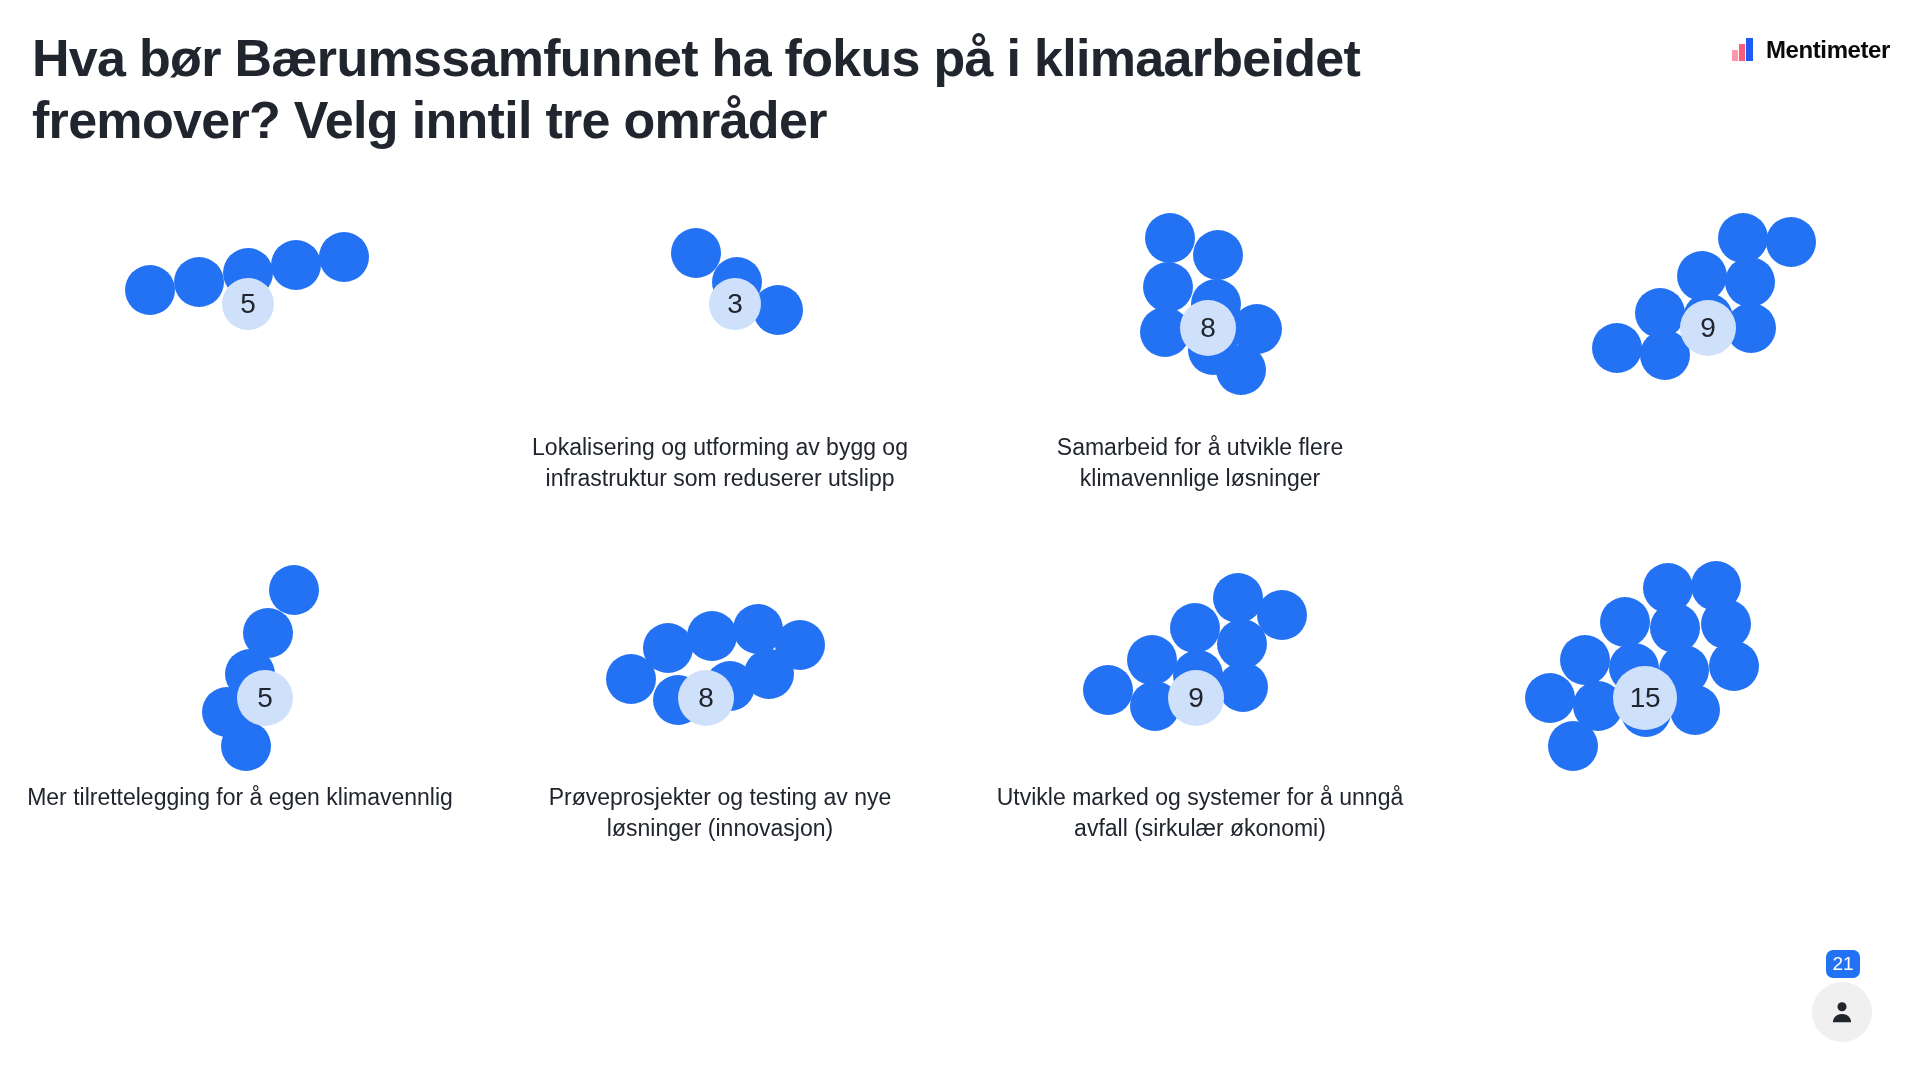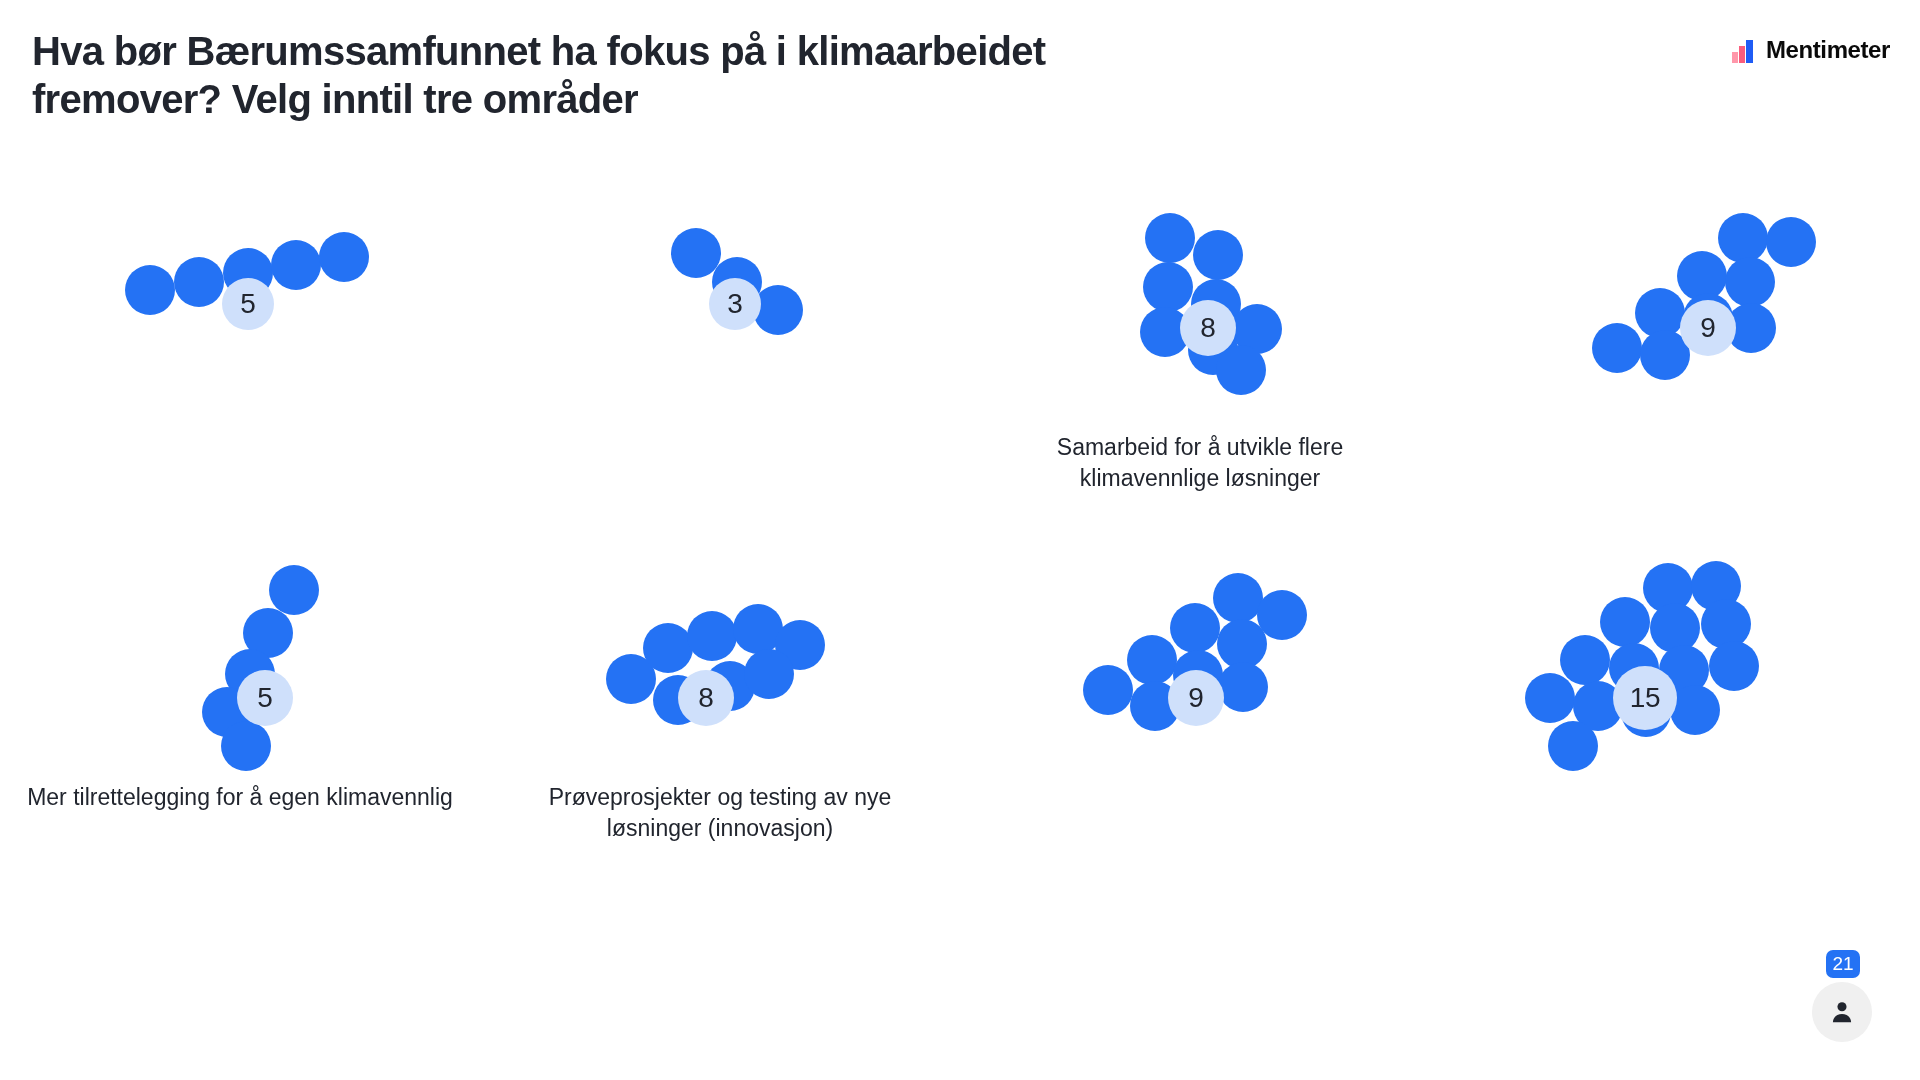--- a/index.html
+++ b/index.html
@@ -18,34 +18,34 @@
     height: 1080px;
     background: #ffffff;
   }
 
   
   #title {
     position: absolute;
     left: 32px;
     top: 28px;
     width: 1620px;
-    font-size: 40px;
+    font-size: 52px;
     line-height: 1.19;
     font-weight: 700;
     letter-spacing: -0.7px;
     color: #21252e;
     white-space: pre-line;
   }
 
   #logo {
     position: absolute;
     right: 30px;
     top: 36px;
     display: flex;
-    align-items: flex-end;
+    align-items: flex-start;
     gap: 9px;
   }
   #logo-mark {
     width: 26px;
     height: 26px;
     display: block;
   }
   #logo-text {
     font-size: 24px;
     font-weight: 700;
@@ -193,20 +193,22 @@
             <div class="count-badge" style="left: 222px; top: 78px; width: 52px; height: 52px; background: rgb(207, 224, 251);">5</div>
           </div>
         </div>
         <div class="item item-c1">
           <div class="stage">
             <div class="bubble" style="left: 191px; top: 28px; width: 50px; height: 50px; background: rgb(36, 114, 244);"></div>
             <div class="bubble" style="left: 232px; top: 57px; width: 50px; height: 50px; background: rgb(36, 114, 244);"></div>
             <div class="bubble" style="left: 273px; top: 85px; width: 50px; height: 50px; background: rgb(36, 114, 244);"></div>
             <div class="count-badge" style="left: 229px; top: 78px; width: 52px; height: 52px; background: rgb(207, 224, 251);">3</div>
           </div>
+          <div class="label">Lokalisering og utforming av bygg og
+infrastruktur som reduserer utslipp</div>
         </div>
         <div class="item item-c2">
           <div class="stage">
             <div class="bubble" style="left: 185px; top: 13px; width: 50px; height: 50px; background: rgb(36, 114, 244);"></div>
             <div class="bubble" style="left: 233px; top: 30px; width: 50px; height: 50px; background: rgb(36, 114, 244);"></div>
             <div class="bubble" style="left: 183px; top: 62px; width: 50px; height: 50px; background: rgb(36, 114, 244);"></div>
             <div class="bubble" style="left: 231px; top: 79px; width: 50px; height: 50px; background: rgb(36, 114, 244);"></div>
             <div class="bubble" style="left: 180px; top: 107px; width: 50px; height: 50px; background: rgb(36, 114, 244);"></div>
             <div class="bubble" style="left: 228px; top: 125px; width: 50px; height: 50px; background: rgb(36, 114, 244);"></div>
             <div class="bubble" style="left: 272px; top: 104px; width: 50px; height: 50px; background: rgb(36, 114, 244);"></div>
@@ -264,20 +266,22 @@
             <div class="bubble" style="left: 297px; top: 40px; width: 50px; height: 50px; background: rgb(36, 114, 244);"></div>
             <div class="bubble" style="left: 210px; top: 53px; width: 50px; height: 50px; background: rgb(36, 114, 244);"></div>
             <div class="bubble" style="left: 257px; top: 69px; width: 50px; height: 50px; background: rgb(36, 114, 244);"></div>
             <div class="bubble" style="left: 167px; top: 85px; width: 50px; height: 50px; background: rgb(36, 114, 244);"></div>
             <div class="bubble" style="left: 213px; top: 100px; width: 50px; height: 50px; background: rgb(36, 114, 244);"></div>
             <div class="bubble" style="left: 123px; top: 115px; width: 50px; height: 50px; background: rgb(36, 114, 244);"></div>
             <div class="bubble" style="left: 170px; top: 131px; width: 50px; height: 50px; background: rgb(36, 114, 244);"></div>
             <div class="bubble" style="left: 258px; top: 112px; width: 50px; height: 50px; background: rgb(36, 114, 244);"></div>
             <div class="count-badge" style="left: 208px; top: 120px; width: 56px; height: 56px; background: rgb(207, 224, 251);">9</div>
           </div>
+          <div class="label">Utvikle marked og systemer for å unngå
+avfall (sirkulær økonomi)</div>
         </div>
         <div class="item item-c3">
           <div class="stage">
             <div class="bubble" style="left: 203px; top: 13px; width: 50px; height: 50px; background: rgb(36, 114, 244);"></div>
             <div class="bubble" style="left: 251px; top: 11px; width: 50px; height: 50px; background: rgb(36, 114, 244);"></div>
             <div class="bubble" style="left: 160px; top: 47px; width: 50px; height: 50px; background: rgb(36, 114, 244);"></div>
             <div class="bubble" style="left: 210px; top: 53px; width: 50px; height: 50px; background: rgb(36, 114, 244);"></div>
             <div class="bubble" style="left: 261px; top: 49px; width: 50px; height: 50px; background: rgb(36, 114, 244);"></div>
             <div class="bubble" style="left: 120px; top: 85px; width: 50px; height: 50px; background: rgb(36, 114, 244);"></div>
             <div class="bubble" style="left: 169px; top: 93px; width: 50px; height: 50px; background: rgb(36, 114, 244);"></div>

